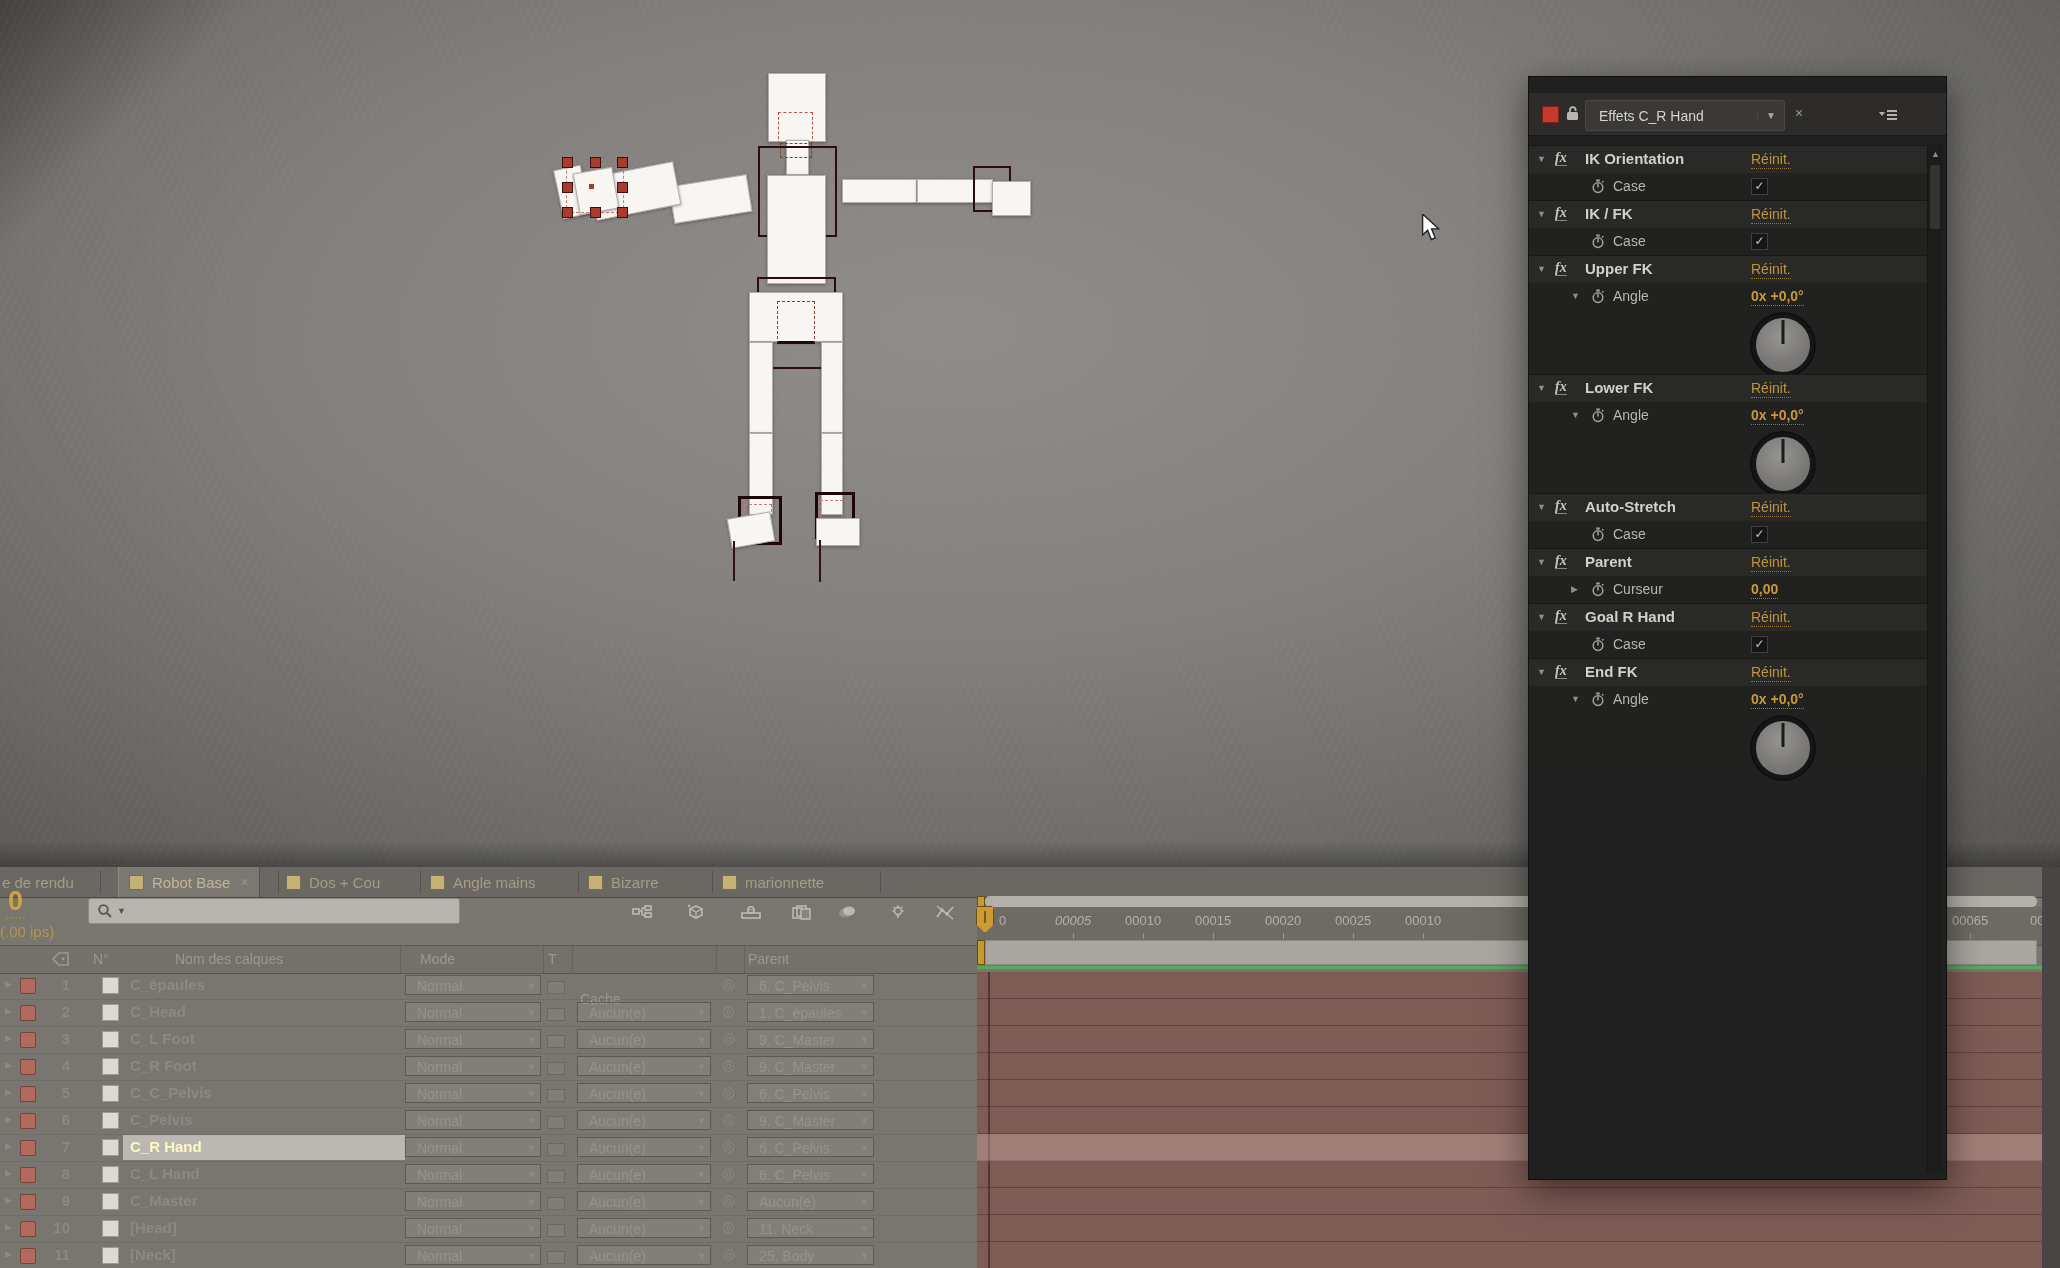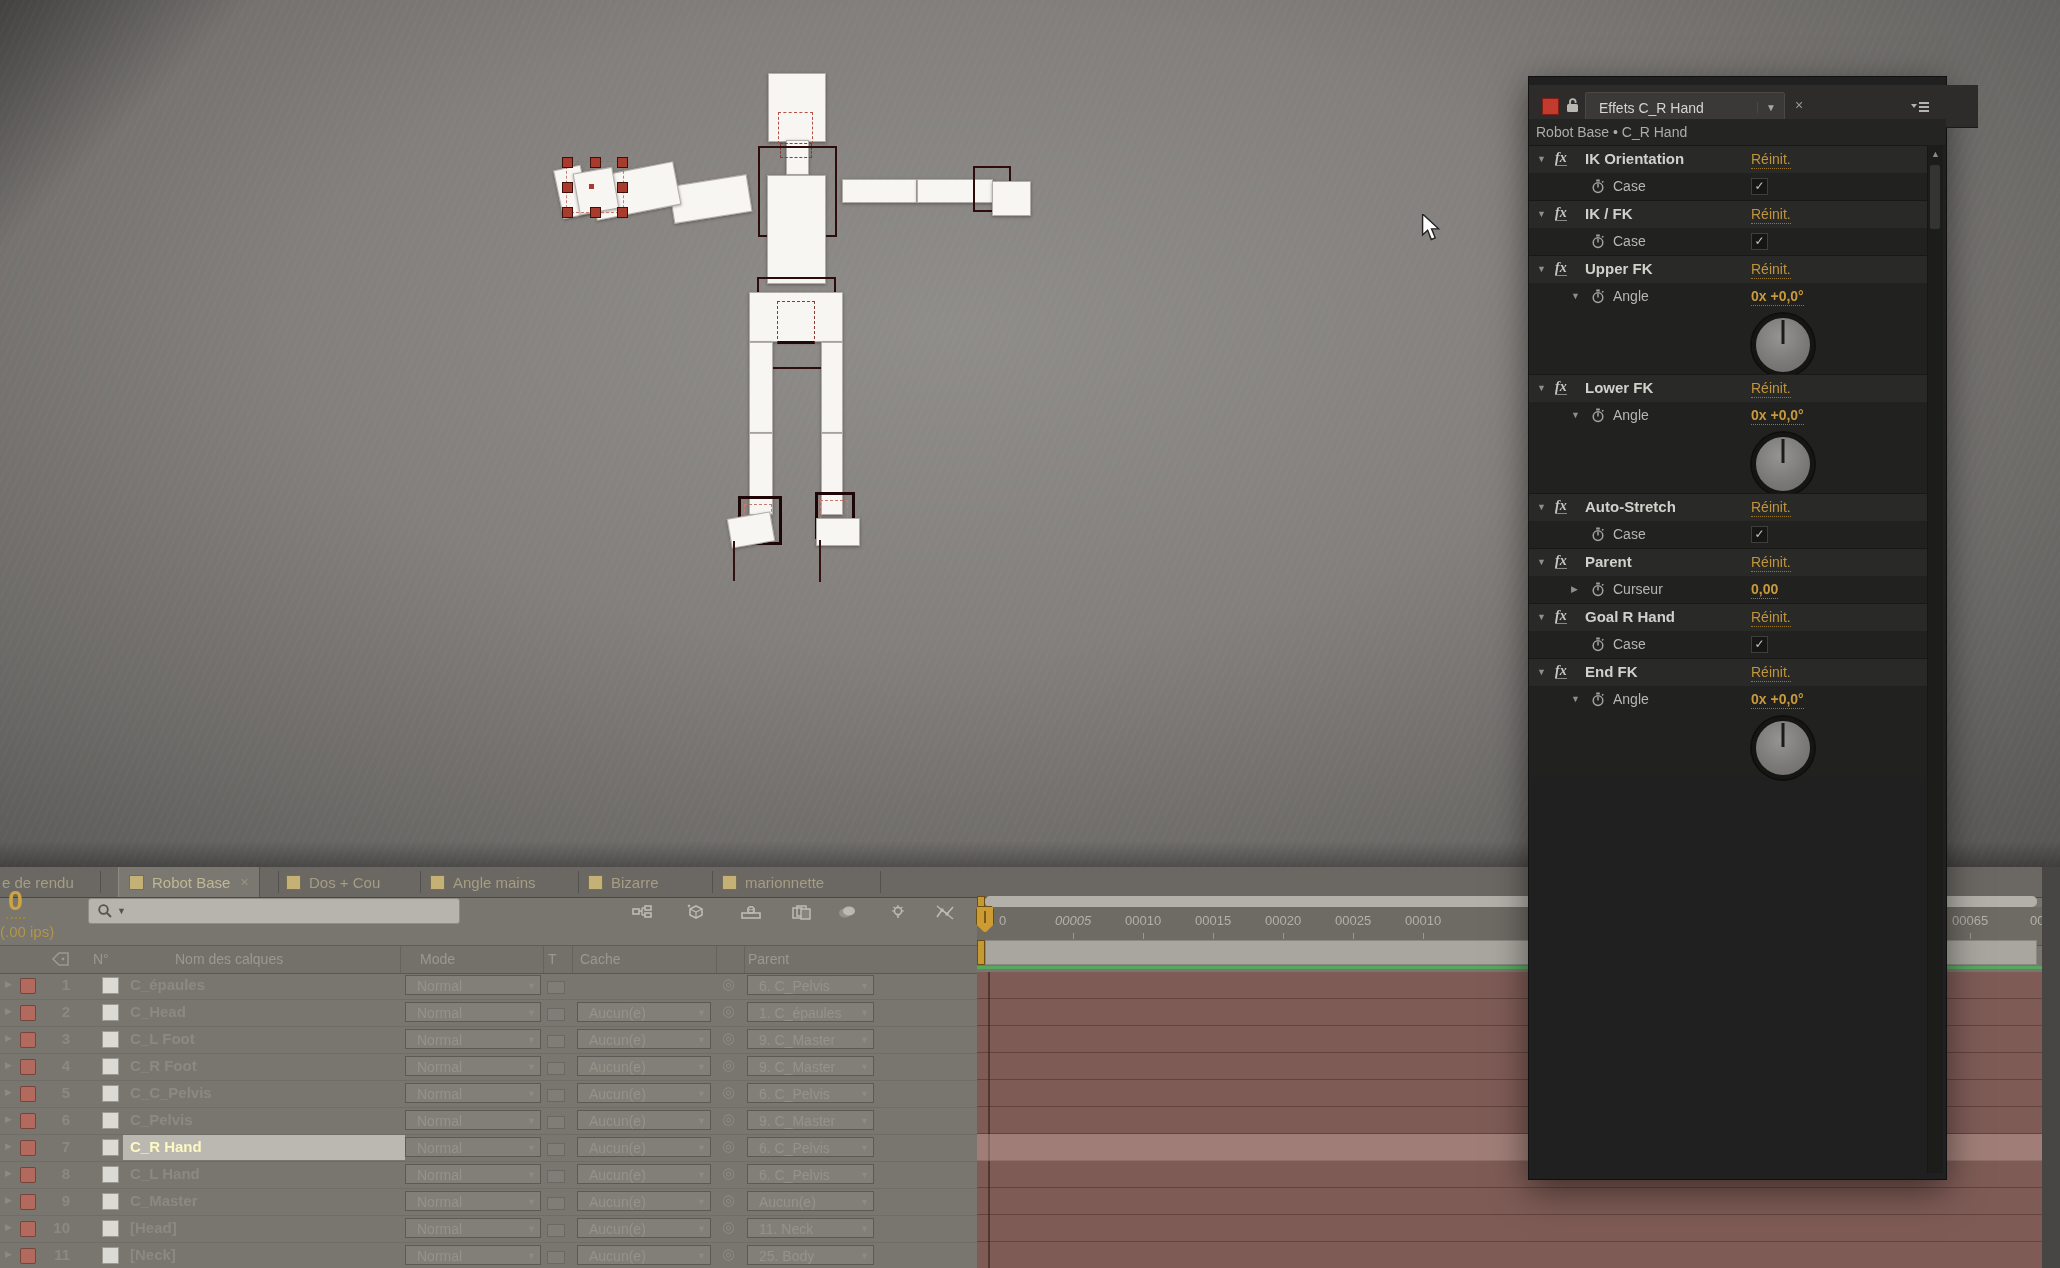--- a/index.html
+++ b/index.html
@@ -80,22 +80,22 @@
   .playhead::after{content:"";position:absolute;left:7px;top:4px;width:2px;height:12px;background:#7a5a18;}
   .tracks{position:absolute;left:977px;top:105px;width:1065px;height:296px;background:#7e5b55;}
   .tracks .rowsep{position:absolute;left:0;width:100%;height:1px;background:rgba(45,22,20,.35);}
   .tracks .selband{position:absolute;left:0;width:100%;height:27px;background:rgba(215,185,175,.38);}
   .phline{position:absolute;left:11px;top:0;width:2px;height:100%;background:rgba(40,18,16,.5);}
   .gutter{position:absolute;left:2042px;top:0px;width:18px;height:401px;background:#474645;}
 
   
   .fxpanel{left:1528px;top:76px;width:419px;height:1104px;background:#202020;z-index:10;
       border:1px solid #111;box-sizing:border-box;box-shadow:0 10px 34px rgba(0,0,0,.5);}
-  .fxtitlebar{position:absolute;left:0;top:8px;width:100%;height:42px;background:#2d2c2b;
-      border-bottom:1px solid #191918;padding-left:32px;}
+  .fxtitlebar{position:absolute;left:0;top:16px;width:100%;height:42px;background:#2d2c2b;
+      border-bottom:1px solid #191918;}
   .fxredsq{position:absolute;left:13px;top:13px;width:15px;height:15px;background:#c23b2c;border:1px solid #7e1f15;}
   .fxtab{position:absolute;left:56px;top:7px;width:198px;height:29px;background:#3a3938;
       border:1px solid #4a4846;border-radius:2px;display:flex;align-items:center;}
   .fxtab .lbl{font-size:14px;color:#d6d4cf;padding-left:13px;flex:1;}
   .fxtab .ddv{width:26px;text-align:center;border-left:1px solid #4a4846;color:#a8a6a2;font-size:10px;}
   .fxclose{position:absolute;left:266px;top:12px;color:#9b9995;font-size:14px;}
   .fxmenu{position:absolute;right:48px;top:16px;}
   .fxcrumb{position:absolute;left:0;top:42px;width:100%;height:26px;background:#242423;
       border-bottom:1px solid #191918;}
   .fxcrumb span{position:absolute;left:7px;top:5px;font-size:14px;color:#aeaca7;}
@@ -287,21 +287,21 @@
 
     <div class="colheader">
       <svg width="18" height="14" style="position:absolute;left:52px;top:6px;">
         <path d="M1 7 L7 1 L16 1 L16 13 L7 13 Z" fill="none" stroke="#9d988e" stroke-width="1.6"></path>
         <circle cx="11" cy="7" r="1.4" fill="#9d988e"></circle>
       </svg>
       <span style="left:93px;">N°</span>
       <span style="left:175px;">Nom des calques</span>
       <span style="left:420px;">Mode</span>
       <span style="left:548px;">T</span>
-      <span style="left:580px;">Cache</span>
+      <span style="left:580px;margin-top:40px;">Cache</span>
       <span style="left:748px;">Parent</span>
       <div class="vline" style="left:400px;"></div>
         <div class="vline" style="left:543px;"></div>
       <div class="vline" style="left:572px;"></div>
         <div class="vline" style="left:716px;"></div>
       <div class="vline" style="left:744px;"></div>
     </div>
 
     <div class="layers" id="layers">
         <div class="lrow" style="top: 0px;">
@@ -495,23 +495,20 @@
         <span class="ddv">▼</span>
       </div>
       <span class="fxclose">×</span>
       <svg class="fxmenu" width="19" height="12">
         <polygon points="0,3 6,3 3,7" fill="#b5b3ae"></polygon>
         <rect x="8" y="1" width="10" height="2" fill="#b5b3ae"></rect>
         <rect x="8" y="5" width="10" height="2" fill="#b5b3ae"></rect>
         <rect x="8" y="9" width="10" height="2" fill="#b5b3ae"></rect>
       </svg>
     </div>
-    <div class="fxcrumb">
-      <span>Robot Base • C_R Hand</span>
-    </div>
     <div class="fxrows" id="fxrows">
         <div class="fxrow head">
           <span class="tri">▼</span>
           <span class="fxb">fx</span>
           <span class="hlabel">IK Orientation</span>
           <span class="reinit">Réinit.</span>
         </div>
         <div class="fxrow">
           <span class="sw"><svg width="14" height="15" viewBox="0 0 14 15">
               <rect x="5.2" y="0.5" width="3.6" height="2" fill="#a3a19c"></rect>

